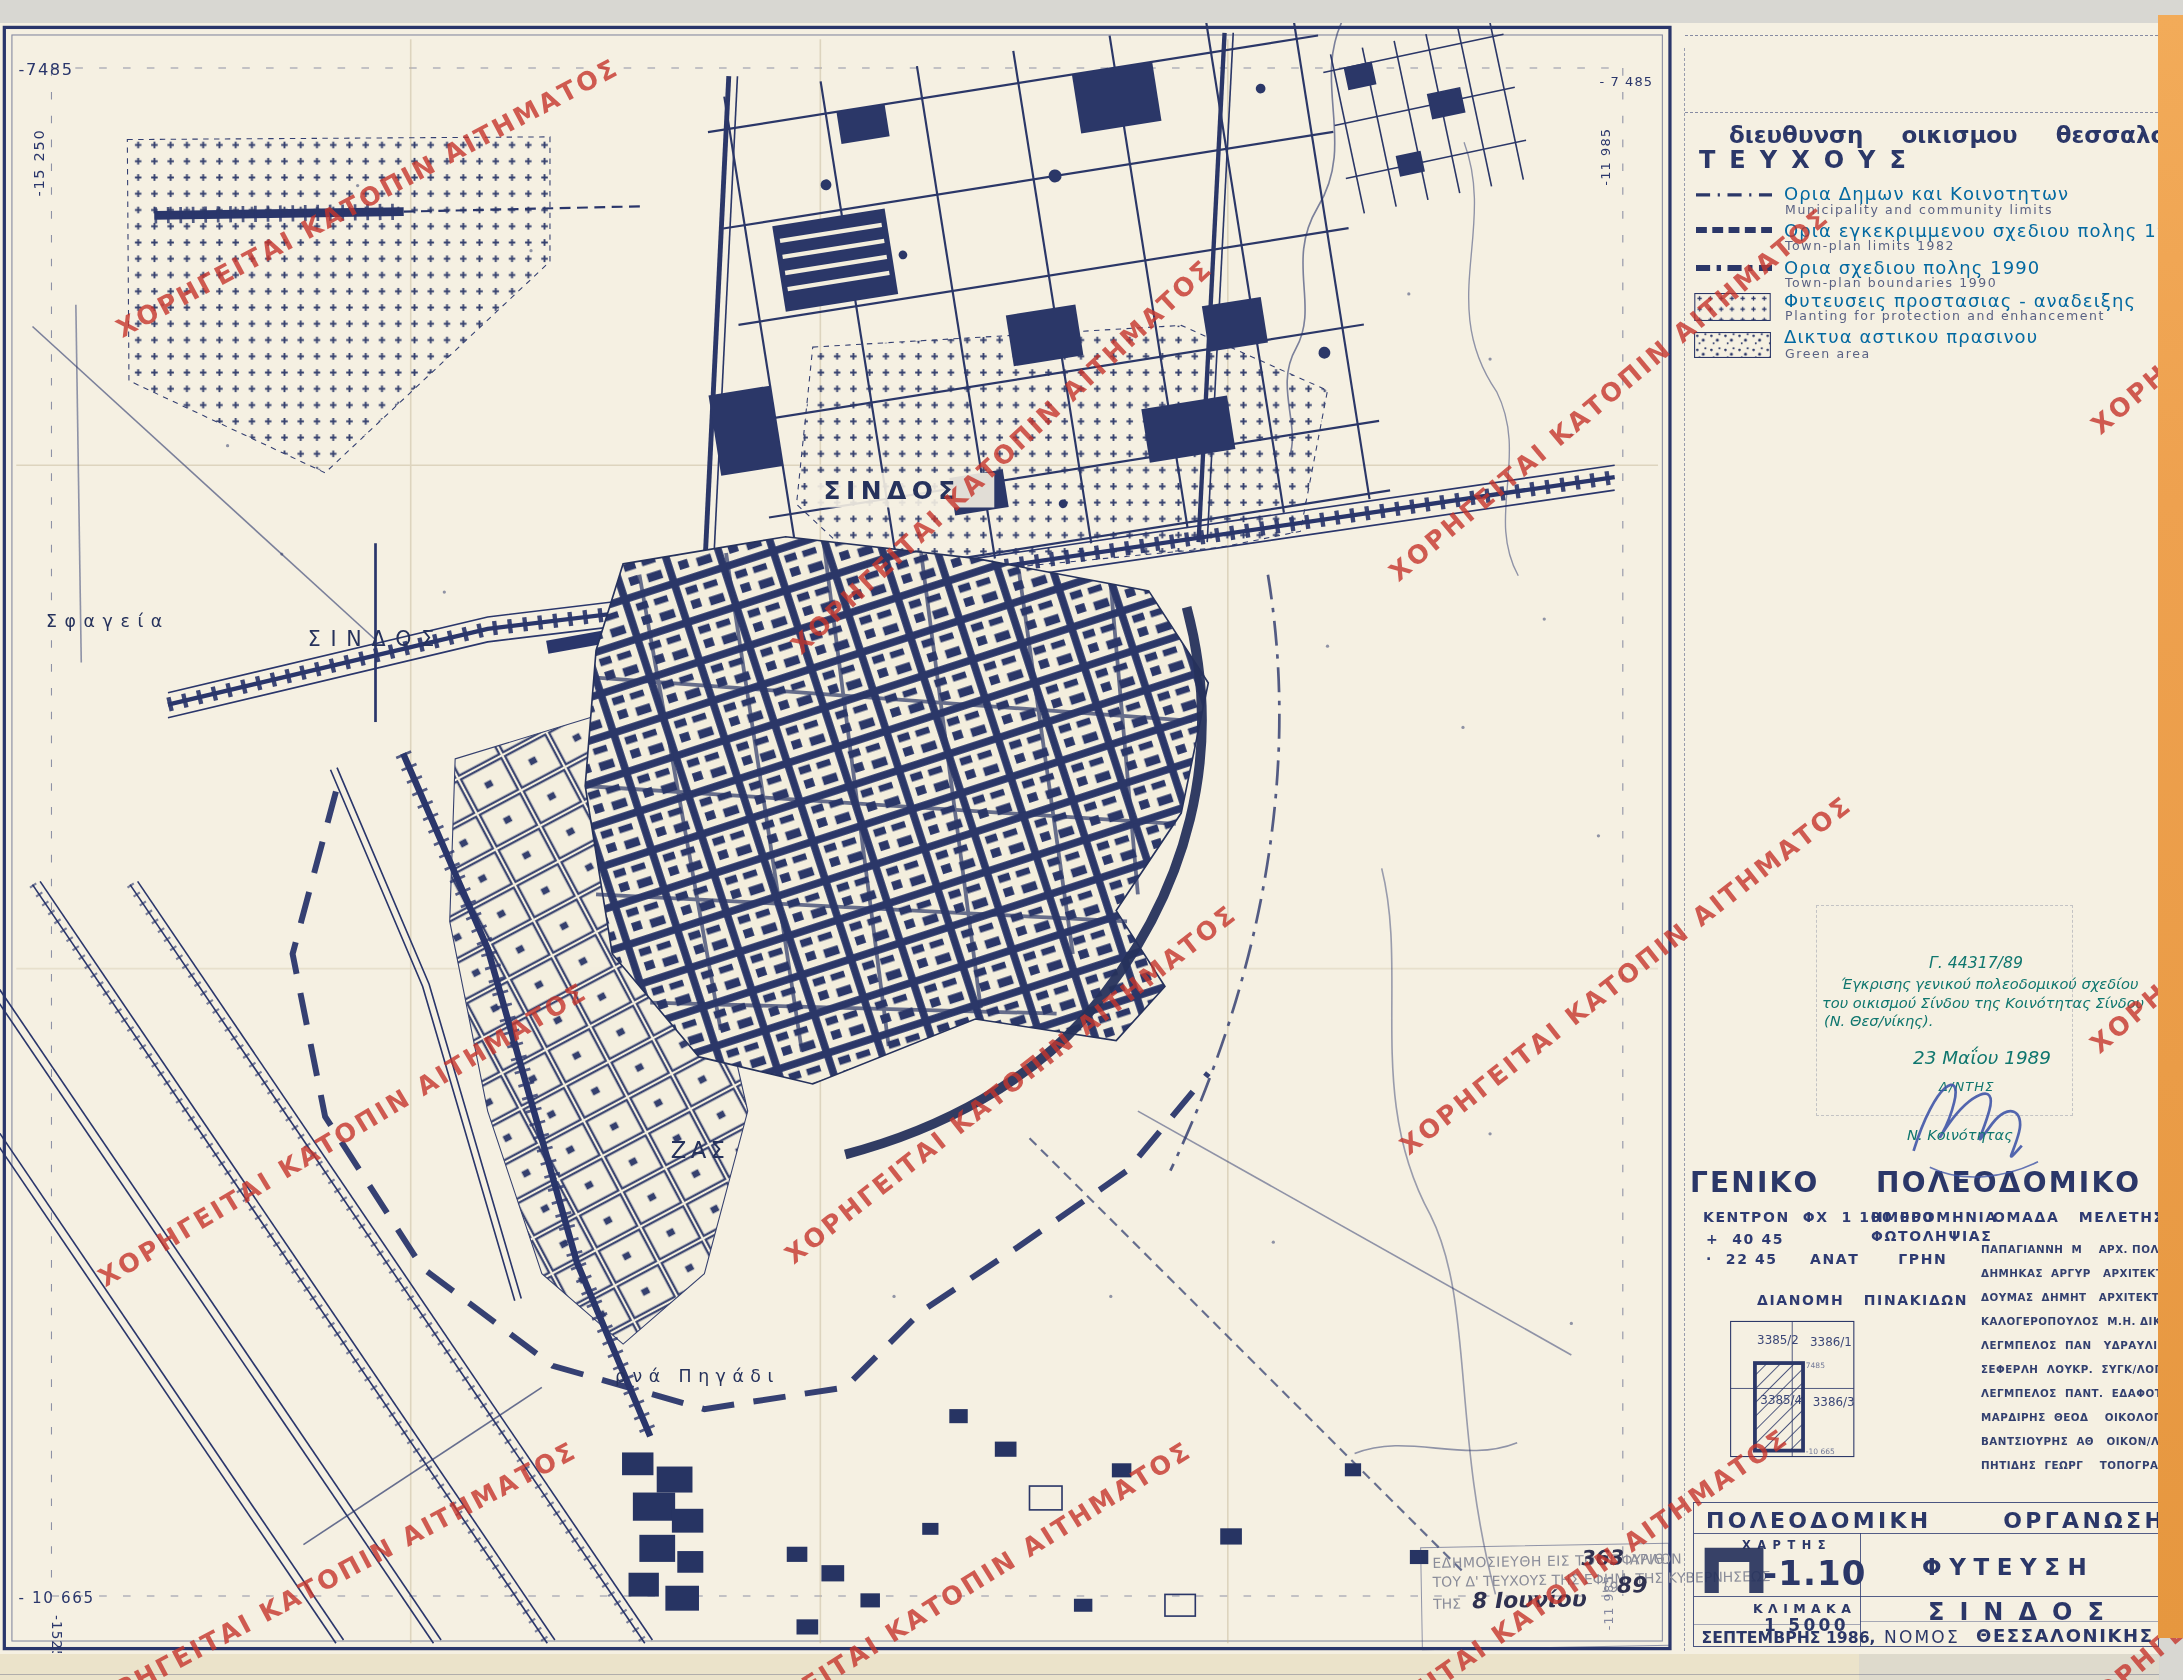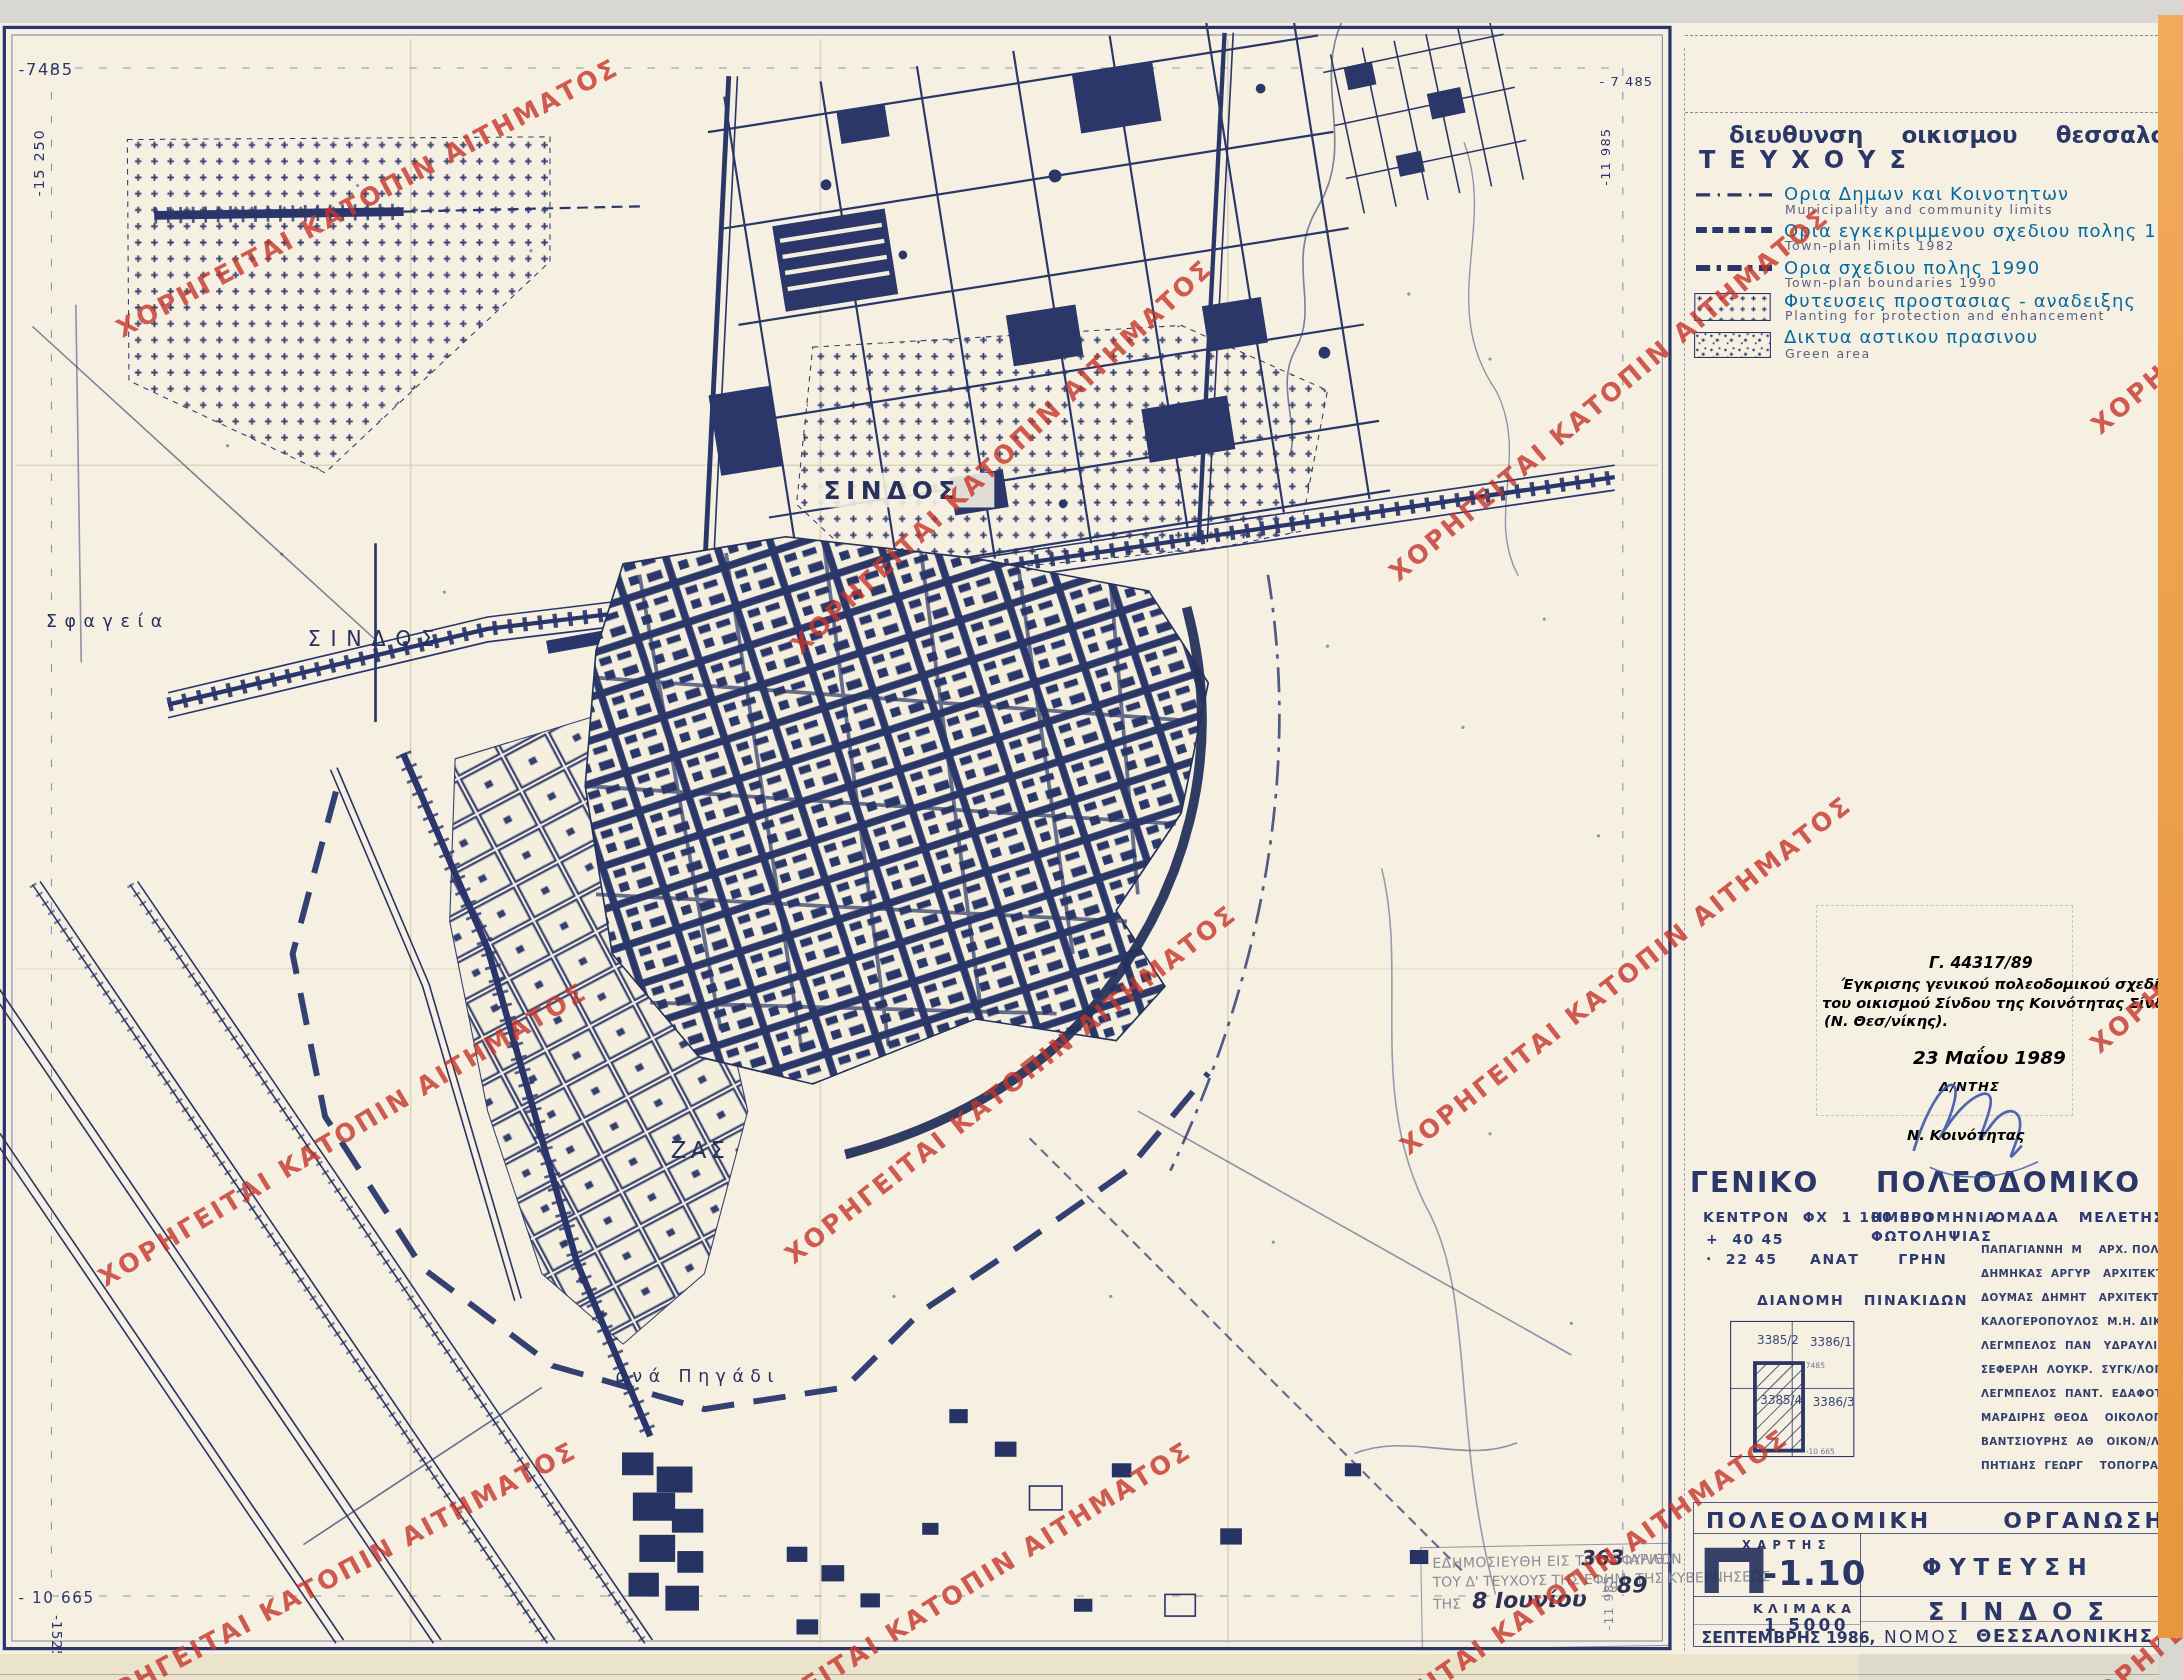--- a/index.html
+++ b/index.html
@@ -1,21 +1,21 @@
 <!DOCTYPE html>
 <html style="font-size:8.7px"><head>
 <meta charset="utf-8">
 <style>
   html,body{margin:0;padding:0;background:#d8d7d2;}
   .canvas{position:relative;width:2183px;height:1680px;overflow:hidden;background:#d8d7d2;font-family:"DejaVu Sans",sans-serif;}
   .paper{position:absolute;left:0;top:23px;width:2159px;height:1631px;background:#f5f0e2;}
   .t{position:absolute;white-space:pre;color:#2b3768;}
   .rule{position:absolute;border-top:1.6px dashed rgba(43,56,110,.55);}
   .vdash{position:absolute;border-left:1.1px dashed rgba(43,56,110,.45);}
-  .hand{font-style:italic;color:#000000;font-weight:bold;}
+  .hand{font-style:italic;color:#0f766e;}
   .pen{font-style:italic;font-weight:700;color:#2f3150;}
   .stampgray{color:#8a8c99;}
   .wm{position:absolute;font-weight:700;font-size:25.5px;letter-spacing:2.7px;color:rgba(197,52,44,.8);white-space:nowrap;transform-origin:0 0;}
   .orange{position:absolute;left:2158px;top:15px;width:25.5px;height:1623px;background:linear-gradient(180deg,#f2ab59,#eea14f 30%,#e6973f);z-index:60;}
   .bstrip{position:absolute;left:0;top:1654px;width:2159px;height:26.6px;background:#ebe3ca;z-index:5;}
   .bstrip2{position:absolute;left:1859px;top:1654px;width:301px;height:26.6px;background:rgba(212,212,206,.55);z-index:6;}
   .bline{position:absolute;left:0;top:1674px;width:2159px;border-top:1.1px solid rgba(40,50,100,.3);z-index:7;}
   .legsym{position:absolute;}
   .leg-el{position:absolute;font-size:18px;letter-spacing:1.1px;color:#0369a1;white-space:pre;}
   .leg-en{position:absolute;font-size:12.5px;letter-spacing:1.6px;color:#5a6284;white-space:pre;}

